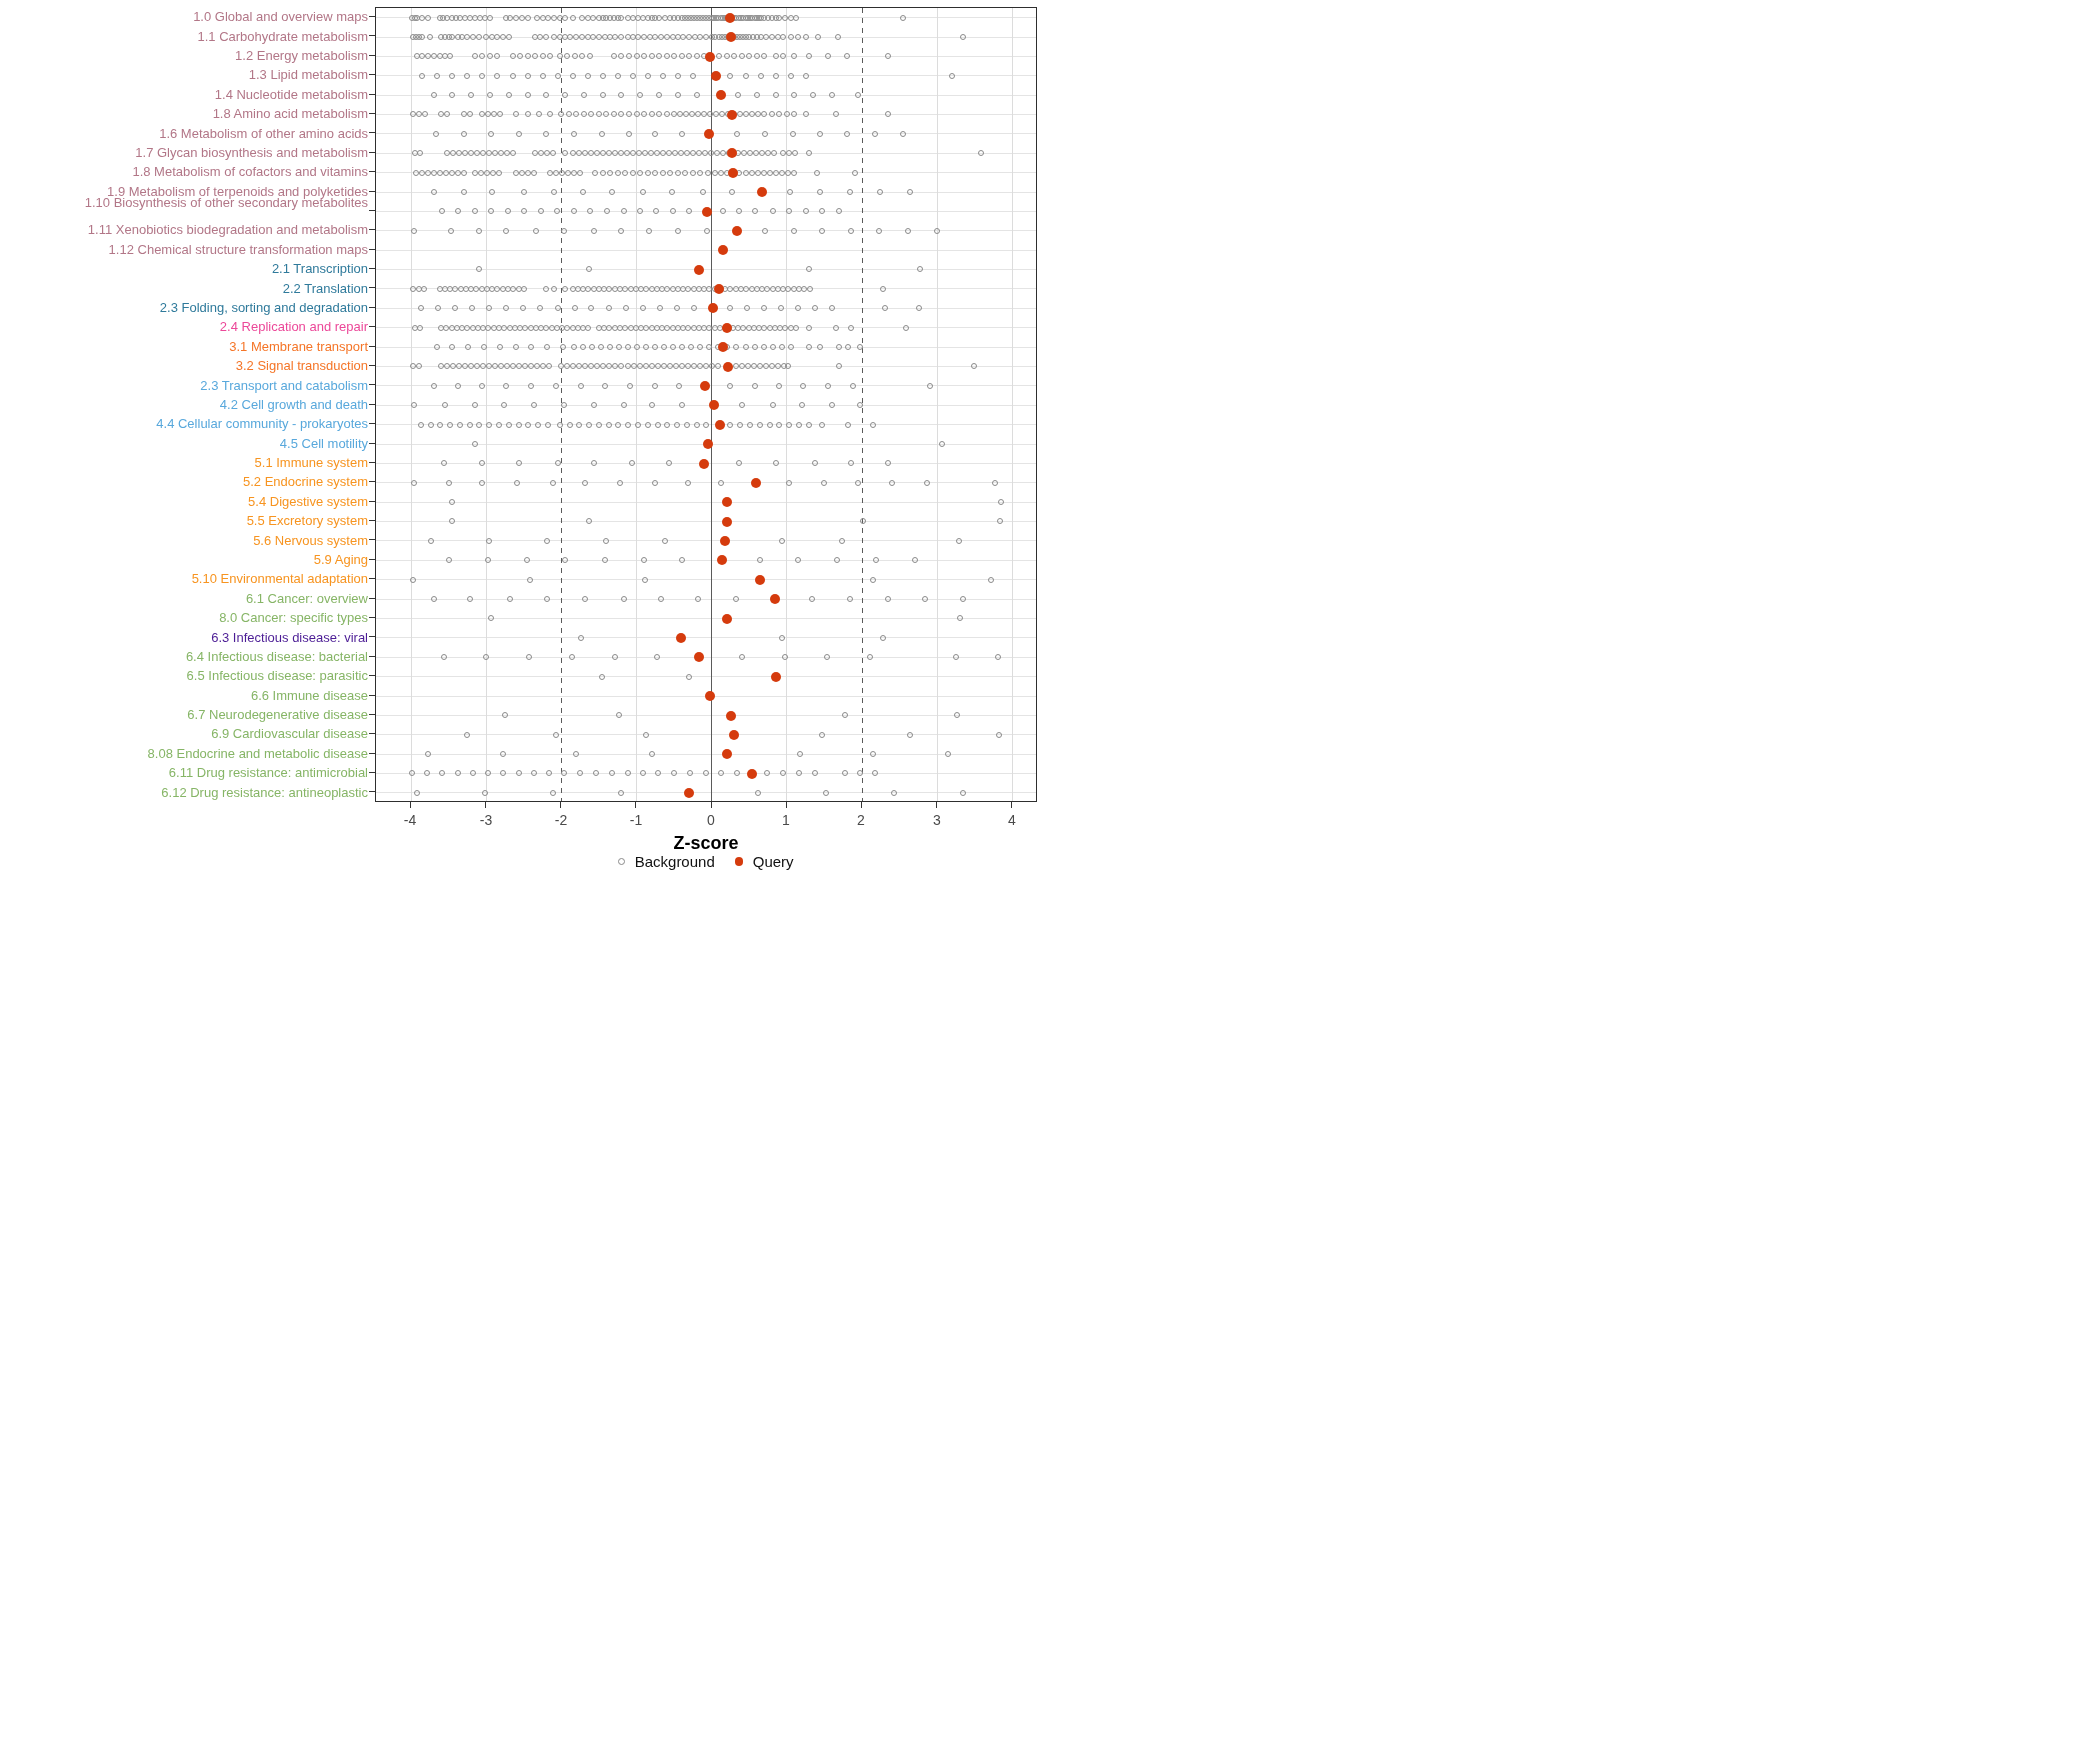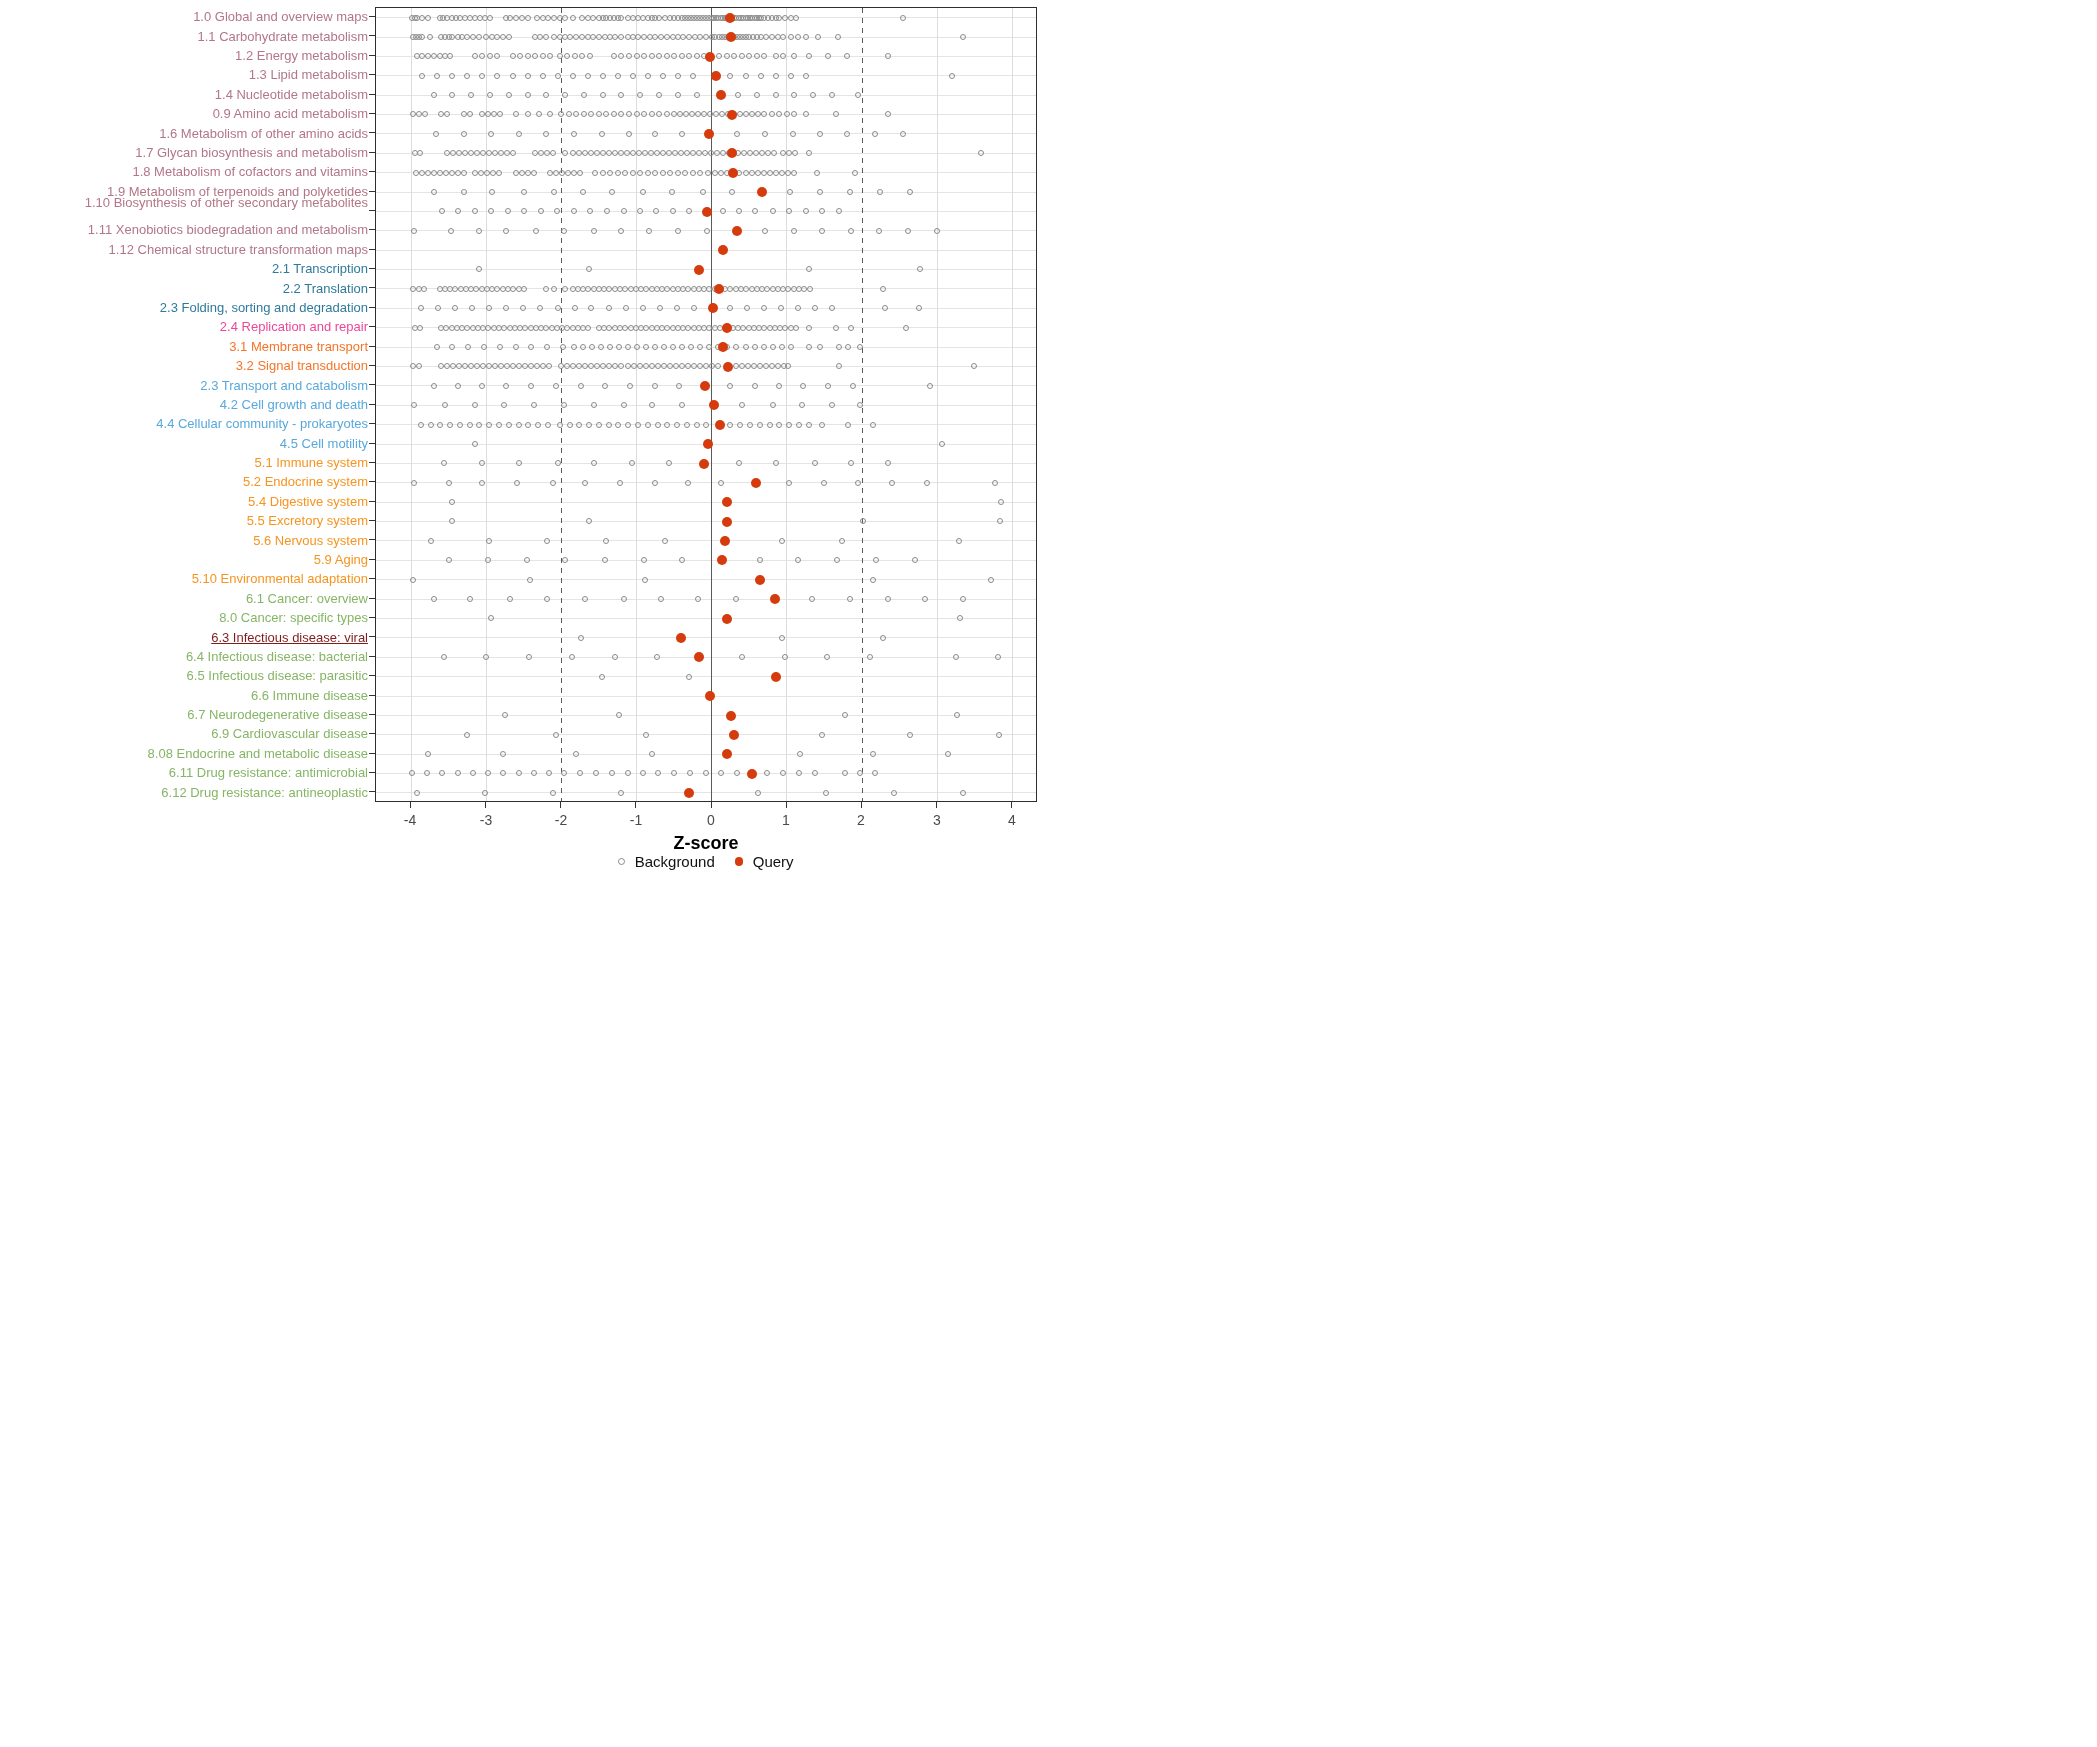--- a/index.html
+++ b/index.html
@@ -1123,21 +1123,21 @@
         <div class="bgpt" style="left: 584px; top: 782px;"></div>
         <div class="qpt" style="background: rgb(213, 59, 13); left: 308px; top: 780px;"></div>
       </div>
   </div>
   <div id="ylabels">
       <div class="ylab" style="color: rgb(178, 118, 135); right: 681px; top: 10.3px;">1.0 Global and overview maps</div>
       <div class="ylab" style="color: rgb(178, 118, 135); right: 681px; top: 30px;">1.1 Carbohydrate metabolism</div>
       <div class="ylab" style="color: rgb(178, 118, 135); right: 681px; top: 49px;">1.2 Energy metabolism</div>
       <div class="ylab" style="color: rgb(178, 118, 135); right: 681px; top: 68px;">1.3 Lipid metabolism</div>
       <div class="ylab" style="color: rgb(178, 118, 135); right: 681px; top: 88px;">1.4 Nucleotide metabolism</div>
-      <div class="ylab" style="color: rgb(178, 118, 135); right: 681px; top: 107px;">0.9 Amino acid metabolism</div>
+      <div class="ylab" style="color: rgb(178, 118, 135); right: 681px; top: 107px;">1.8 Amino acid metabolism</div>
       <div class="ylab" style="color: rgb(178, 118, 135); right: 681px; top: 127px;">1.6 Metabolism of other amino acids</div>
       <div class="ylab" style="color: rgb(178, 118, 135); right: 681px; top: 146px;">1.7 Glycan biosynthesis and metabolism</div>
       <div class="ylab" style="color: rgb(178, 118, 135); right: 681px; top: 165px;">1.8 Metabolism of cofactors and vitamins</div>
       <div class="ylab" style="color: rgb(178, 118, 135); right: 681px; top: 185px;">1.9 Metabolism of terpenoids and polyketides</div>
       <div class="ylab" style="color: rgb(178, 118, 135); right: 681px; top: 196px;">1.10 Biosynthesis of other secondary metabolites</div>
       <div class="ylab" style="color: rgb(178, 118, 135); right: 681px; top: 223px;">1.11 Xenobiotics biodegradation and metabolism</div>
       <div class="ylab" style="color: rgb(178, 118, 135); right: 681px; top: 243px;">1.12 Chemical structure transformation maps</div>
       <div class="ylab" style="color: rgb(47, 122, 155); right: 681px; top: 262px;">2.1 Transcription</div>
       <div class="ylab" style="color: rgb(47, 122, 155); right: 681px; top: 282px;">2.2 Translation</div>
       <div class="ylab" style="color: rgb(47, 122, 155); right: 681px; top: 301px;">2.3 Folding, sorting and degradation</div>
@@ -1150,21 +1150,21 @@
       <div class="ylab" style="color: rgb(88, 168, 220); right: 681px; top: 437px;">4.5 Cell motility</div>
       <div class="ylab" style="color: rgb(247, 148, 32); right: 681px; top: 456px;">5.1 Immune system</div>
       <div class="ylab" style="color: rgb(247, 148, 32); right: 681px; top: 475px;">5.2 Endocrine system</div>
       <div class="ylab" style="color: rgb(247, 148, 32); right: 681px; top: 495px;">5.4 Digestive system</div>
       <div class="ylab" style="color: rgb(247, 148, 32); right: 681px; top: 514px;">5.5 Excretory system</div>
       <div class="ylab" style="color: rgb(247, 148, 32); right: 681px; top: 534px;">5.6 Nervous system</div>
       <div class="ylab" style="color: rgb(247, 148, 32); right: 681px; top: 553px;">5.9 Aging</div>
       <div class="ylab" style="color: rgb(247, 148, 32); right: 681px; top: 572px;">5.10 Environmental adaptation</div>
       <div class="ylab" style="color: rgb(134, 181, 102); right: 681px; top: 592px;">6.1 Cancer: overview</div>
       <div class="ylab" style="color: rgb(134, 181, 102); right: 681px; top: 611px;">8.0 Cancer: specific types</div>
-      <div class="ylab" style="color: #7f1d1d; right: 681px; top: 631px; text-decoration: underline;">6.3 Infectious disease: viral</div>
+      <div class="ylab" style="color: #4c1d95; right: 681px; top: 631px;">6.3 Infectious disease: viral</div>
       <div class="ylab" style="color: rgb(134, 181, 102); right: 681px; top: 650px;">6.4 Infectious disease: bacterial</div>
       <div class="ylab" style="color: rgb(134, 181, 102); right: 681px; top: 669px;">6.5 Infectious disease: parasitic</div>
       <div class="ylab" style="color: rgb(134, 181, 102); right: 681px; top: 689px;">6.6 Immune disease</div>
       <div class="ylab" style="color: rgb(134, 181, 102); right: 681px; top: 708px;">6.7 Neurodegenerative disease</div>
       <div class="ylab" style="color: rgb(134, 181, 102); right: 681px; top: 727px;">6.9 Cardiovascular disease</div>
       <div class="ylab" style="color: rgb(134, 181, 102); right: 681px; top: 747px;">8.08 Endocrine and metabolic disease</div>
       <div class="ylab" style="color: rgb(134, 181, 102); right: 681px; top: 766px;">6.11 Drug resistance: antimicrobial</div>
       <div class="ylab" style="color: rgb(134, 181, 102); right: 681px; top: 786px;">6.12 Drug resistance: antineoplastic</div>
     </div>
   <div id="yticks">

